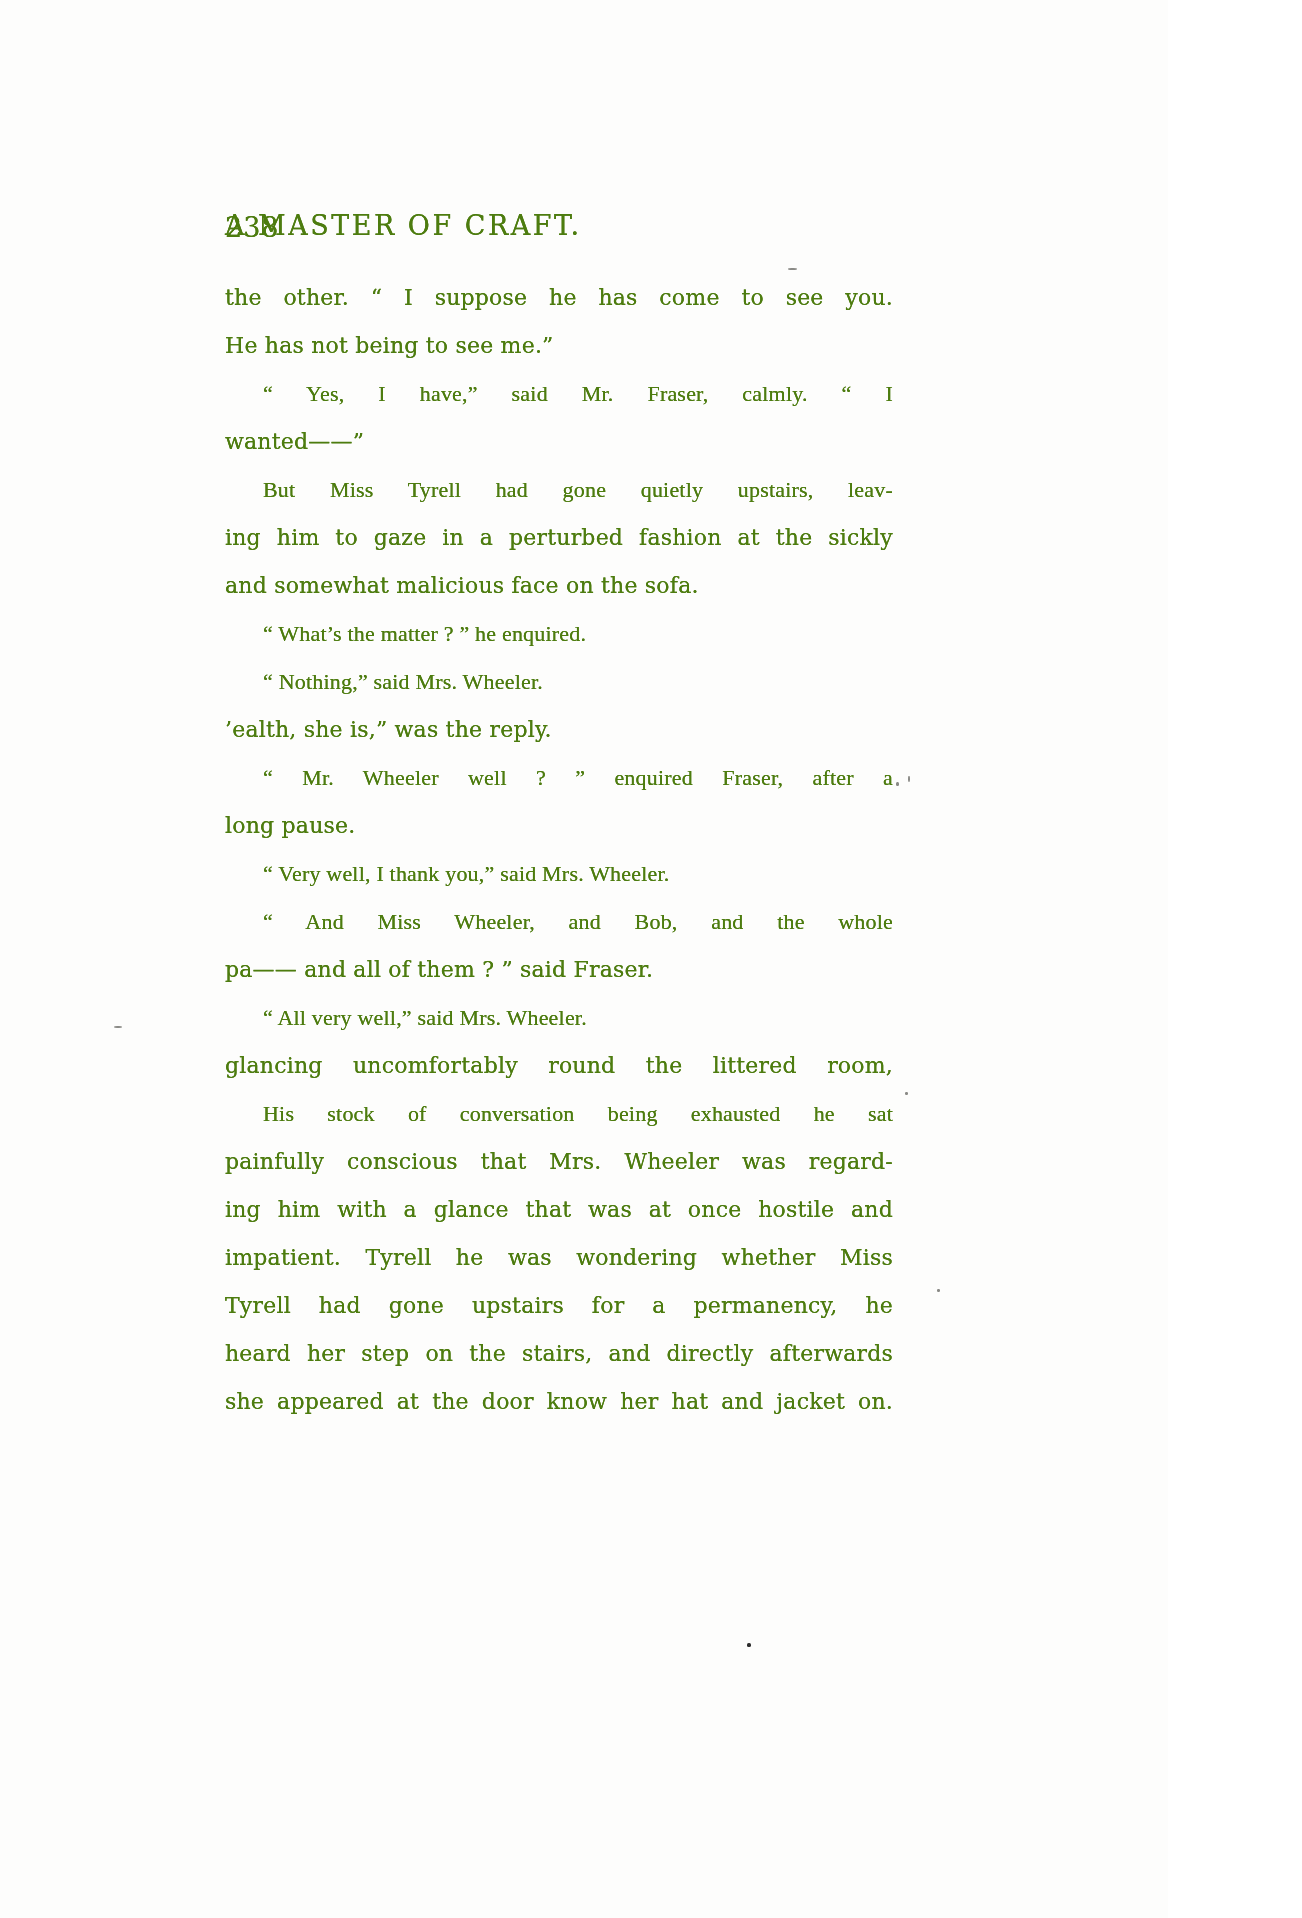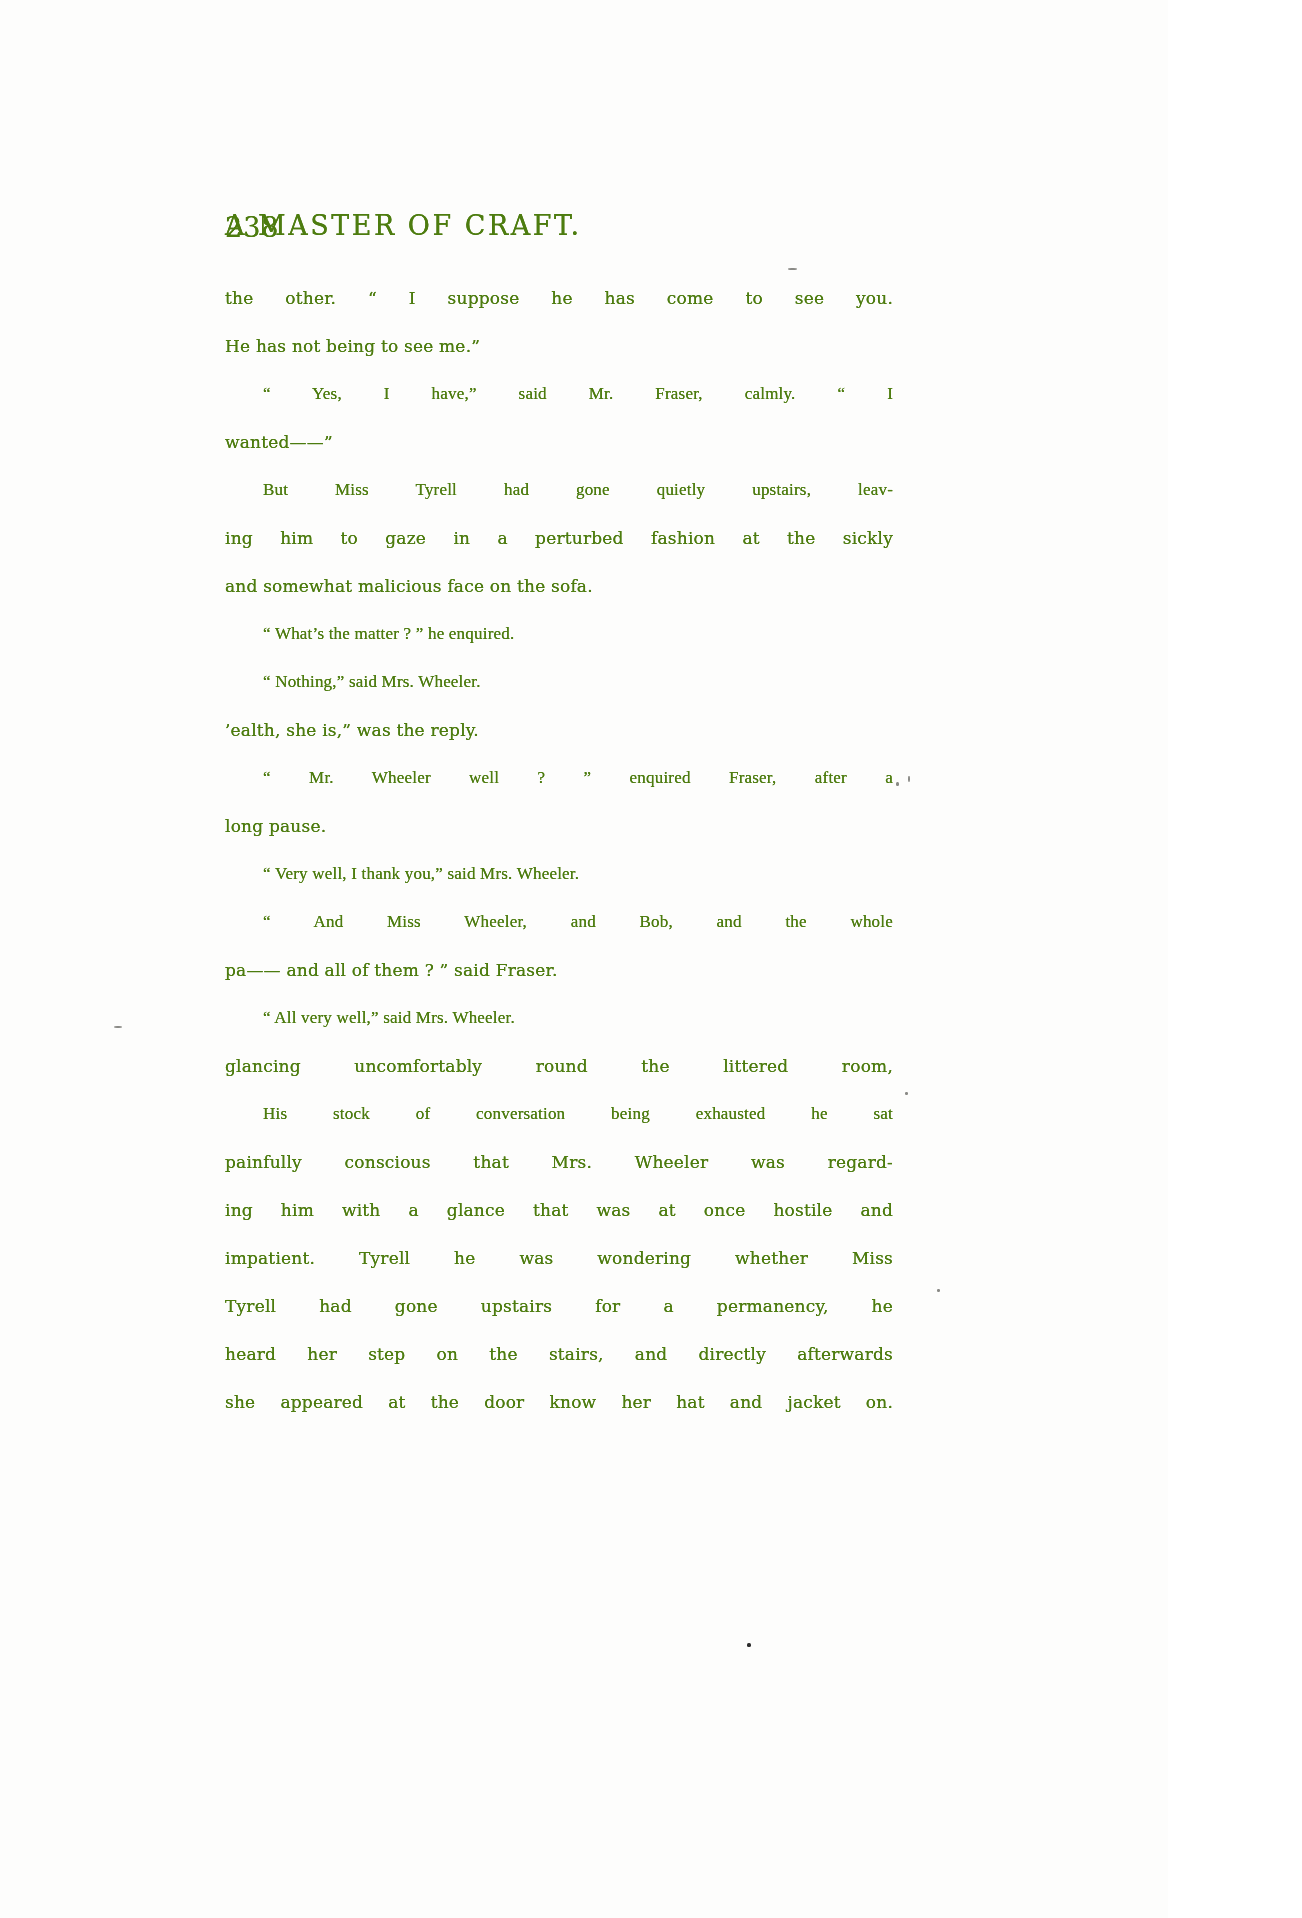--- a/index.html
+++ b/index.html
@@ -43,21 +43,21 @@
   }
   .body-text {
     position: absolute;
     top: 274px;
     left: 225px;
     width: 668px;
   }
   .line {
     height: 48px;
     line-height: 48px;
-    font-size: 17px;
+    font-size: 22px;
     letter-spacing: 0.2px;
     text-align: left;
     text-shadow: 0 0 0.5px currentColor;
     white-space: nowrap;
   }
   .line.justify {
     white-space: normal;
     text-align: justify;
     text-align-last: justify;
   }

